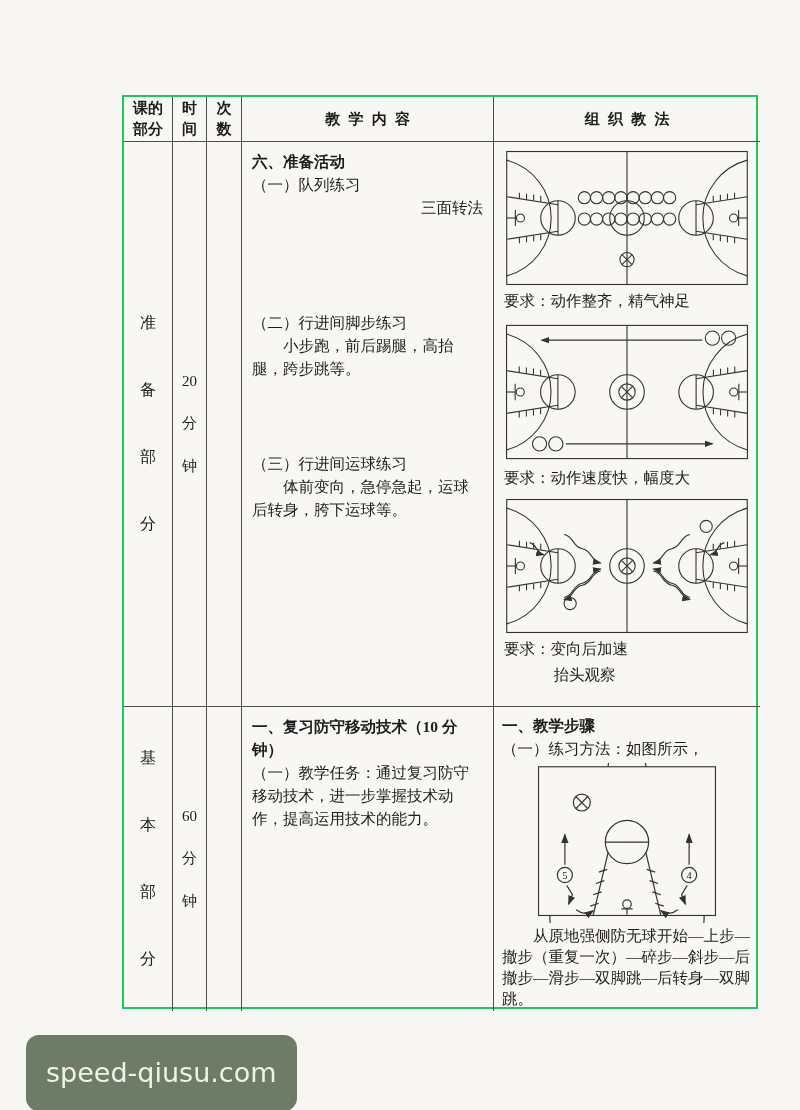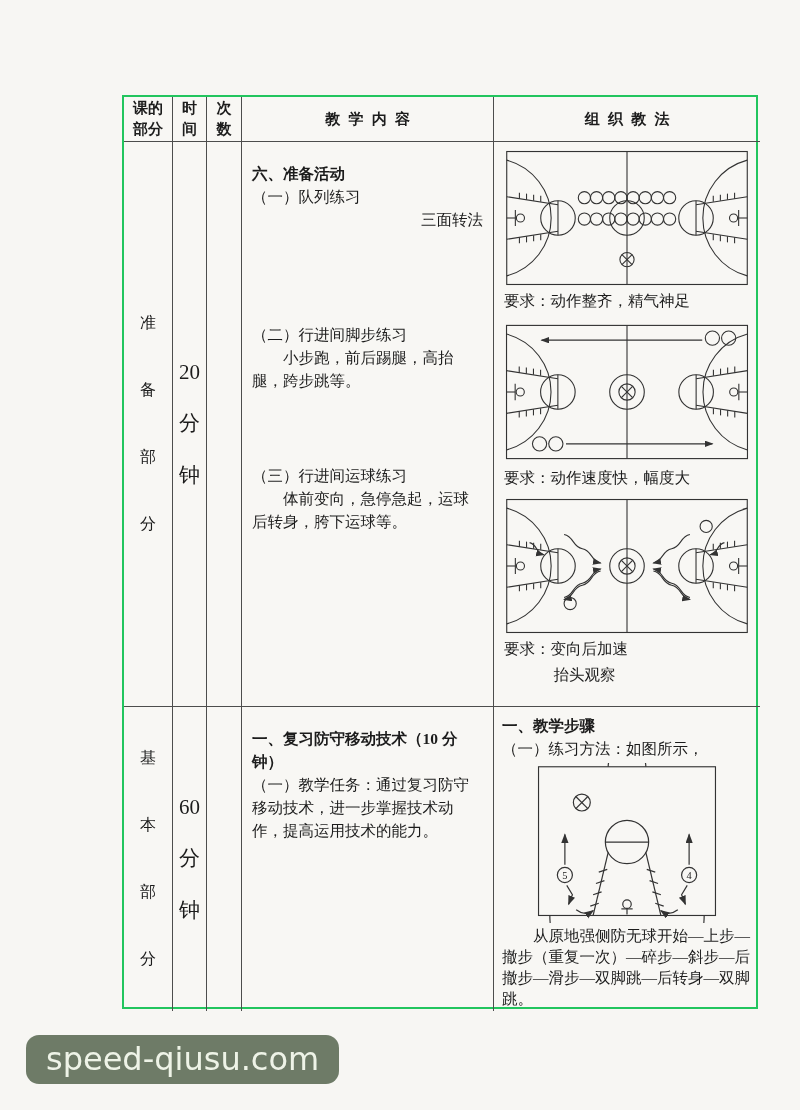--- a/index.html
+++ b/index.html
@@ -24,40 +24,40 @@
   .cell.last-row{border-bottom:none;}
   .hdr{display:flex;align-items:center;justify-content:center;text-align:center;
        font-size:15px;line-height:21px;font-weight:bold;}
   .hdr-wrap2{padding:0 8px;word-break:break-all;}
   .hdr-wrap1{padding:0 9px;word-break:break-all;}
   .hdr-space{letter-spacing:0.55em;text-indent:0.55em;}
   .vstack{display:flex;flex-direction:column;align-items:center;justify-content:center;height:100%;}
   .vstack.part span{font-size:16px;}
   .vstack.part{gap:46px;}
   .vstack.time{gap:24px;}
-  .vstack.time span{font-size:21px;}
+  .vstack.time span{font-size:15px;}
   .content-cell{padding:8px 10px;font-size:15.5px;line-height:23px;}
-  .bold{font-weight:bold;margin-top:12px;}
+  .bold{font-weight:bold;}
   p{margin:0;}
   .sub-indent{margin-left:1em;text-align:right;}
   .para-indent{text-indent:2em;}
   .gap-a{margin-top:92px;}
   .gap-b{margin-top:72px;}
   .method-cell{padding:5px 8px 12px 8px;font-size:15.5px;line-height:23px;}
   .court{display:block;margin:3px auto 2px auto;}
   .req{margin:3px 0 9px 2px;}
   .req-cont{margin:-6px 0 6px 2px;text-indent:3.2em;}
   .m2-title{margin-top:2px;}
   .half-court{display:block;margin:3px auto 2px auto;}
   .step-desc{text-indent:2em;line-height:21px;}
   .watermark{
     position:absolute;left:26px;top:1035px;
-    padding:7px 20px;border-radius:13px;
+    padding:23px 20px;border-radius:13px;
     font-family:"DejaVu Sans","Liberation Sans",sans-serif;
-    font-size:32px;line-height:1.1;
+    font-size:27px;line-height:1.1;
   }
   svg line,svg path,svg circle,svg polyline{vector-effect:non-scaling-stroke;}
 </style>
 </head>
 <body>
 
 <div class="sheet-table">
 
   <div class="cell hdr hdr-wrap2">课的部分</div>
   <div class="cell hdr hdr-wrap1">时间</div>

